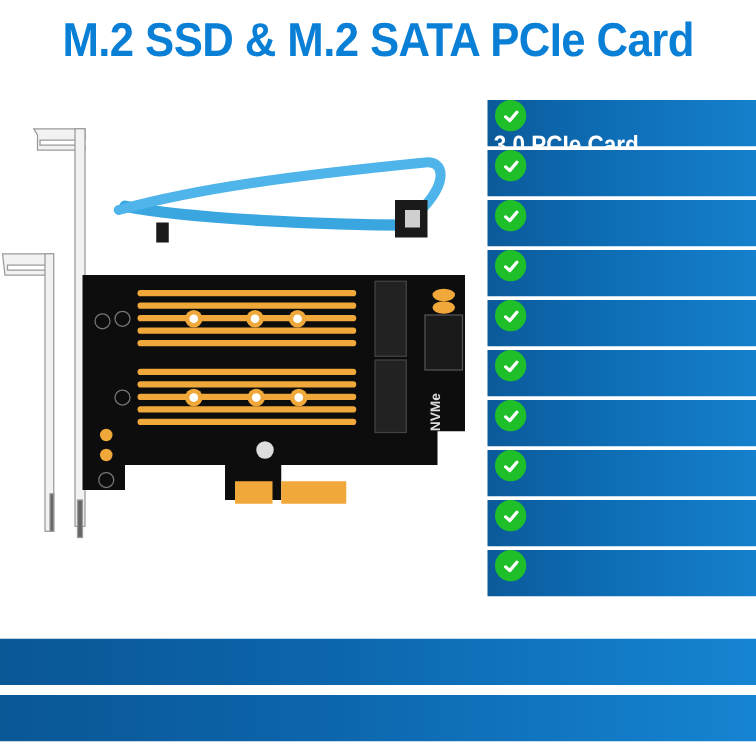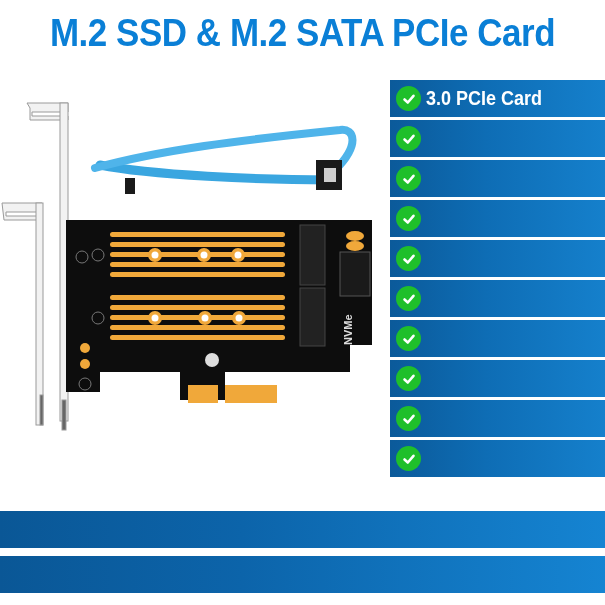--- a/index.html
+++ b/index.html
@@ -1,19 +1,19 @@
 <!DOCTYPE html>
 <html><head>
 <meta charset="utf-8">
 <style>
   html, body { margin:0; padding:0; }
   body { width:605px; height:605px; background:#ffffff; position:relative; overflow:hidden; font-family:"Liberation Sans", sans-serif; }
   .title { position:absolute; left:0; top:12px; width:605px; text-align:center; color:#0a7fd6; font-weight:bold; font-size:38px; letter-spacing:-0.5px; font-family:"Liberation Sans", sans-serif; transform:scaleX(0.92); }
   .features { position:absolute; left:390px; top:80px; width:215px; }
-  .feature-row { height:37px; margin-bottom:3px; background:linear-gradient(90deg,#0b5a9a 0%,#0e6db5 45%,#1580cc 100%); display:flex; align-items:center; position:relative; }
+  .feature-row { height:37px; margin-bottom:3px; background:linear-gradient(90deg,#0b5a9a 0%,#0e6db5 45%,#1580cc 100%); display:flex; position:relative;flex-direction:column; }
   .check { width:25px; height:25px; border-radius:50%; background:#1fbf2a; margin-left:6px; display:flex; align-items:center; justify-content:center; flex:0 0 auto; }
   .check svg { width:14px; height:14px; }
   .feature-label { color:#ffffff; font-weight:bold; font-size:20px; margin-left:5px; white-space:nowrap; transform:scaleX(0.9); transform-origin:left center; }
   .bottom-bar { position:absolute; left:0; width:605px; height:37px; background:linear-gradient(90deg,#0a5796 0%,#0c64aa 40%,#1584d2 100%); }
   .product { position:absolute; left:0; top:90px; width:385px; height:400px; }
 </style>
 </head>
 <body>
 
 <div class="title">M.2 SSD &amp; M.2 SATA PCIe Card</div>

